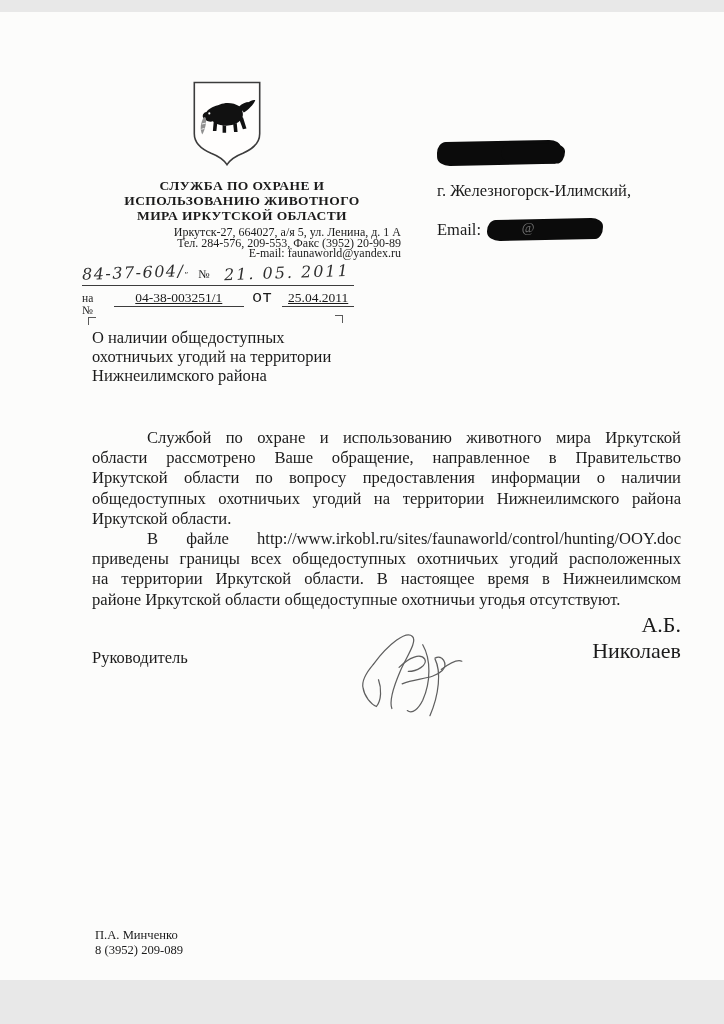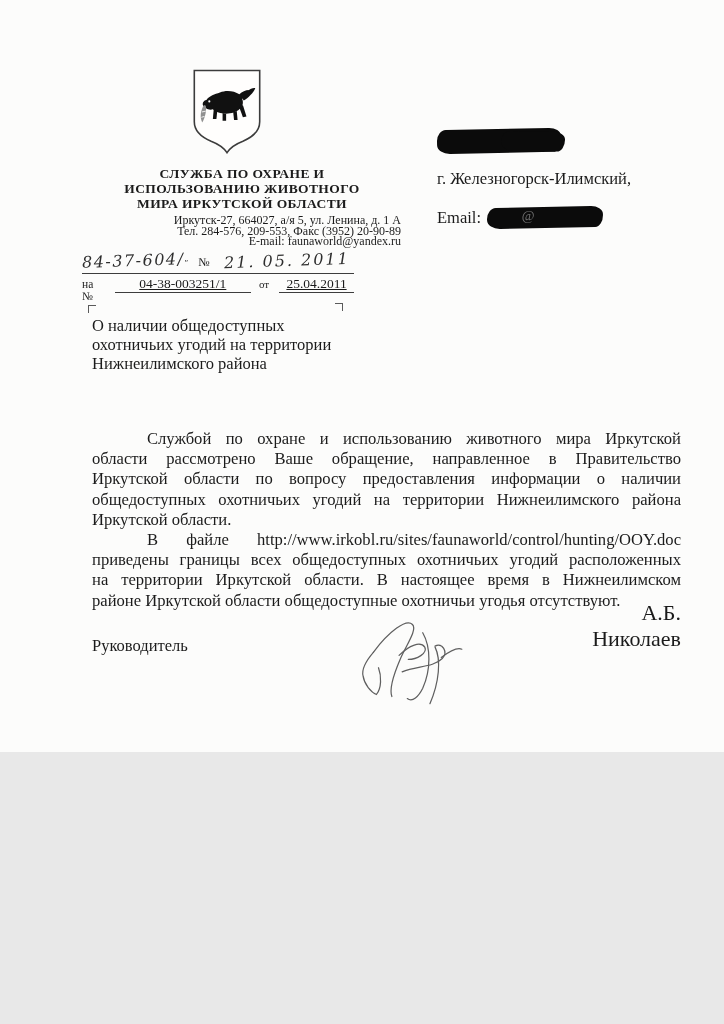--- a/index.html
+++ b/index.html
@@ -1,17 +1,17 @@
 <!DOCTYPE html>
 <html lang="ru"><head>
 <meta charset="utf-8">
 <style>
   html,body{margin:0;padding:0;background:#e8e8e8;}
   #page{
-    position:relative;width:724px;height:752px;margin:0 auto;
+    position:relative;width:724px;height:968px;margin:12px auto;
     background:#fcfcfb;overflow:hidden;
     font-family:"Liberation Serif",serif;color:#1b1b1b;
   }
   .abs{position:absolute;}
   
   #emblem{left:189px;top:66px;width:76px;height:92px;}
   #org-name{left:83px;top:166px;width:318px;text-align:center;
     font-weight:bold;font-size:13.5px;line-height:15px;letter-spacing:.4px;}
   #org-contacts{left:83px;top:215px;width:318px;text-align:right;
     font-size:12px;line-height:10.6px;}
@@ -21,42 +21,42 @@
   #ref-row1{left:82px;top:251px;width:272px;height:22px;
     border-bottom:1.2px solid #3d3d3d;display:flex;align-items:baseline;}
   #ref-out-number{font-size:16px;letter-spacing:1.5px;}
   #ref-out-mark{font-size:9px;vertical-align:8px;color:#2e2e2e;}
   #ref-no-sign{font-size:12px;margin-left:10px;}
   #ref-out-date{font-size:16px;letter-spacing:2px;margin-left:14px;}
   #ref-row2{left:82px;top:276px;width:272px;display:flex;align-items:baseline;font-size:13.5px;justify-content:center;}
   #ref-in-label{font-size:11.5px;}
   .u-seg{border-bottom:1.2px solid #3d3d3d;text-align:center;text-decoration:underline;}
   #ref-in-number{width:138px;margin-left:8px;}
-  #ref-from-label{font-size:11px;margin-left:8px;}
+  #ref-from-label{font-size:17px;margin-left:8px;font-family:Liberation Mono, monospace;}
   #ref-in-date{width:76px;margin-left:10px;}
   
   .corner{width:7px;height:7px;}
   #corner-left{left:88px;top:305px;border-left:1.3px solid #5a5a5a;border-top:1.3px solid #5a5a5a;}
   #corner-right{left:335px;top:303px;border-right:1.3px solid #5a5a5a;border-top:1.3px solid #5a5a5a;}
   #subject{left:92px;top:316px;width:280px;font-size:16.5px;line-height:19px;}
   
   .redact{background:#0b0b0b;display:inline-block;position:relative;
     border-radius:9px 12px 8px 13px / 11px 8px 12px 9px;transform:rotate(-1.2deg);}
   #recipient-name-redacted{left:437px;top:129px;width:124px;height:24px;}
   #recipient-name-redacted:after{content:"";position:absolute;left:52%;top:12%;width:52%;height:82%;
     background:#0b0b0b;border-radius:inherit;transform:rotate(2deg);}
   #recipient-city{left:437px;top:169px;font-size:16.5px;}
   #recipient-email{left:437px;top:207px;font-size:16.5px;display:flex;align-items:center;}
   #recipient-email-redacted{width:116px;height:21px;margin-left:6px;}
   #email-at{position:absolute;left:30%;top:1px;color:#6f6f6f;font-size:14px;font-style:normal;}
   
   #greeting{left:308px;top:379px;font-size:16.5px;white-space:nowrap;}
   #greeting-name-redacted{width:124px;height:18px;vertical-align:-3px;margin-left:7px;}
   
-  #body-text{left:92px;top:429px;width:589px;font-size:16.6px;}
+  #body-text{left:92px;top:416px;width:589px;font-size:16.6px;}
   .bline{line-height:20.2px;height:20.2px;text-align:justify;text-align-last:justify;white-space:nowrap_;}
   .bline.first{padding-left:55px;}
   .bline.last{text-align-last:left;}
   
   #signoff-title{left:92px;top:636px;font-size:16.5px;}
   #signoff-name{left:560px;top:600px;width:121px;text-align:right;font-size:22px;}
   #signature{left:342px;top:606px;width:145px;height:108px;}
   
   #footer{left:95px;top:916px;font-size:12.6px;line-height:14.5px;}
   

